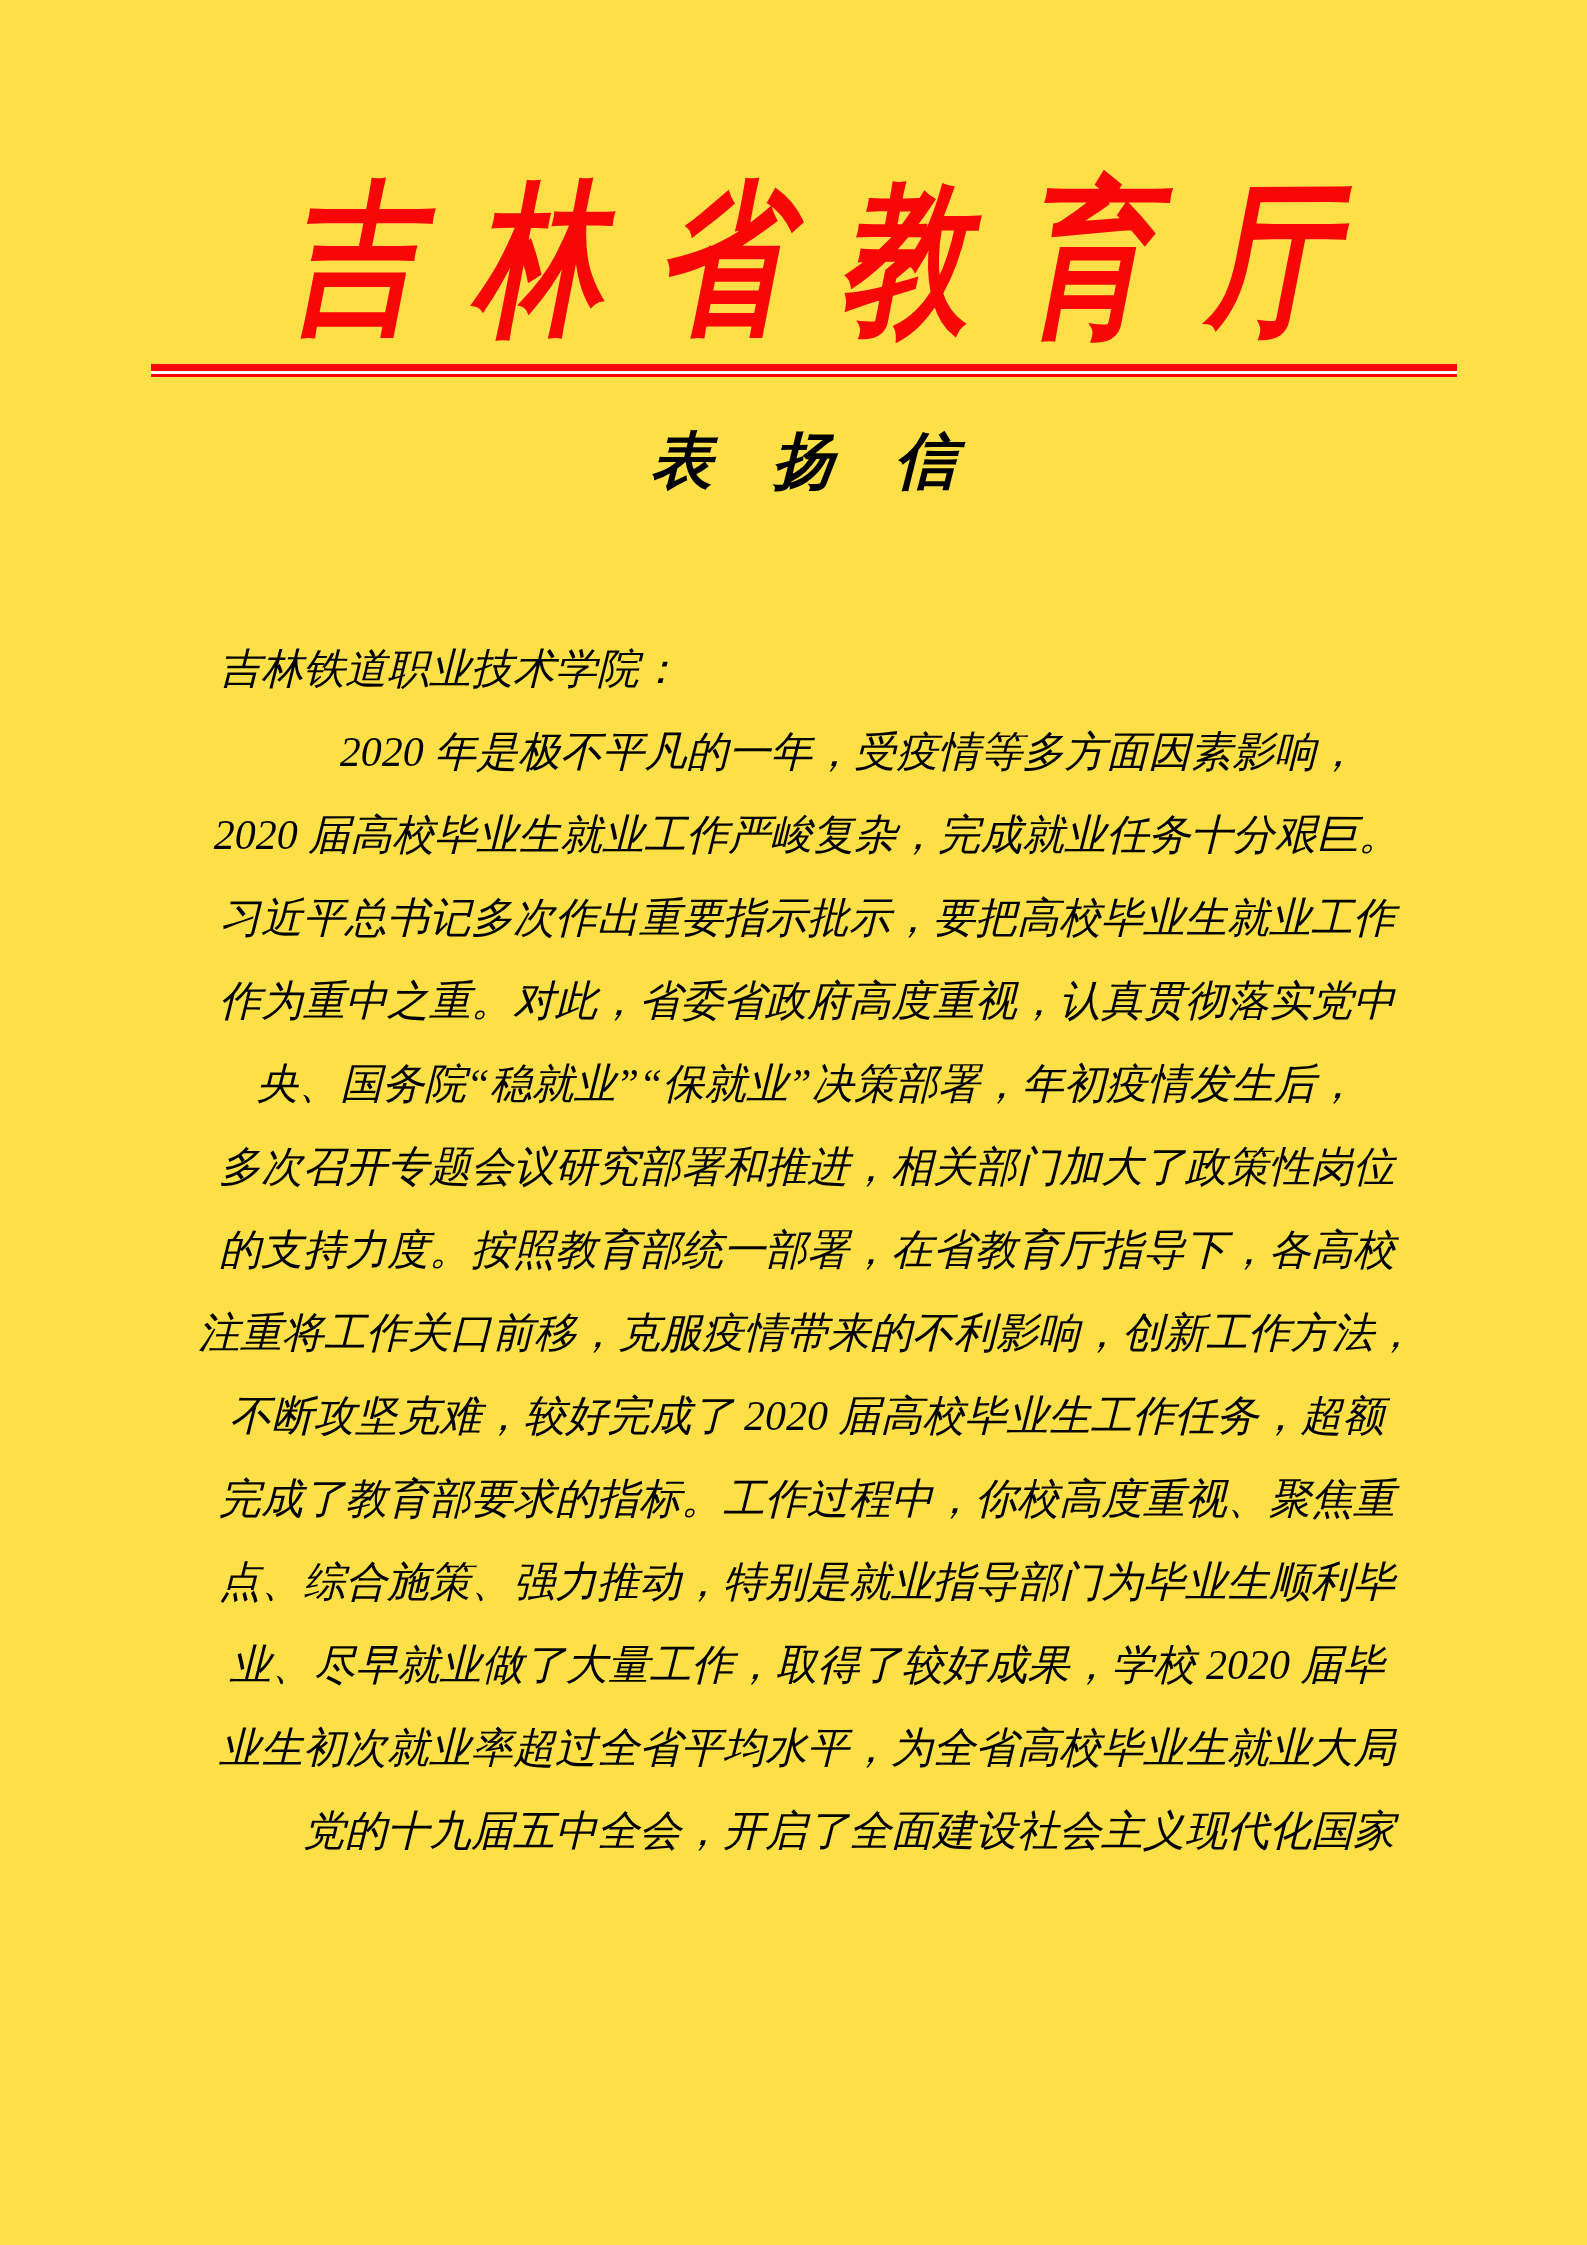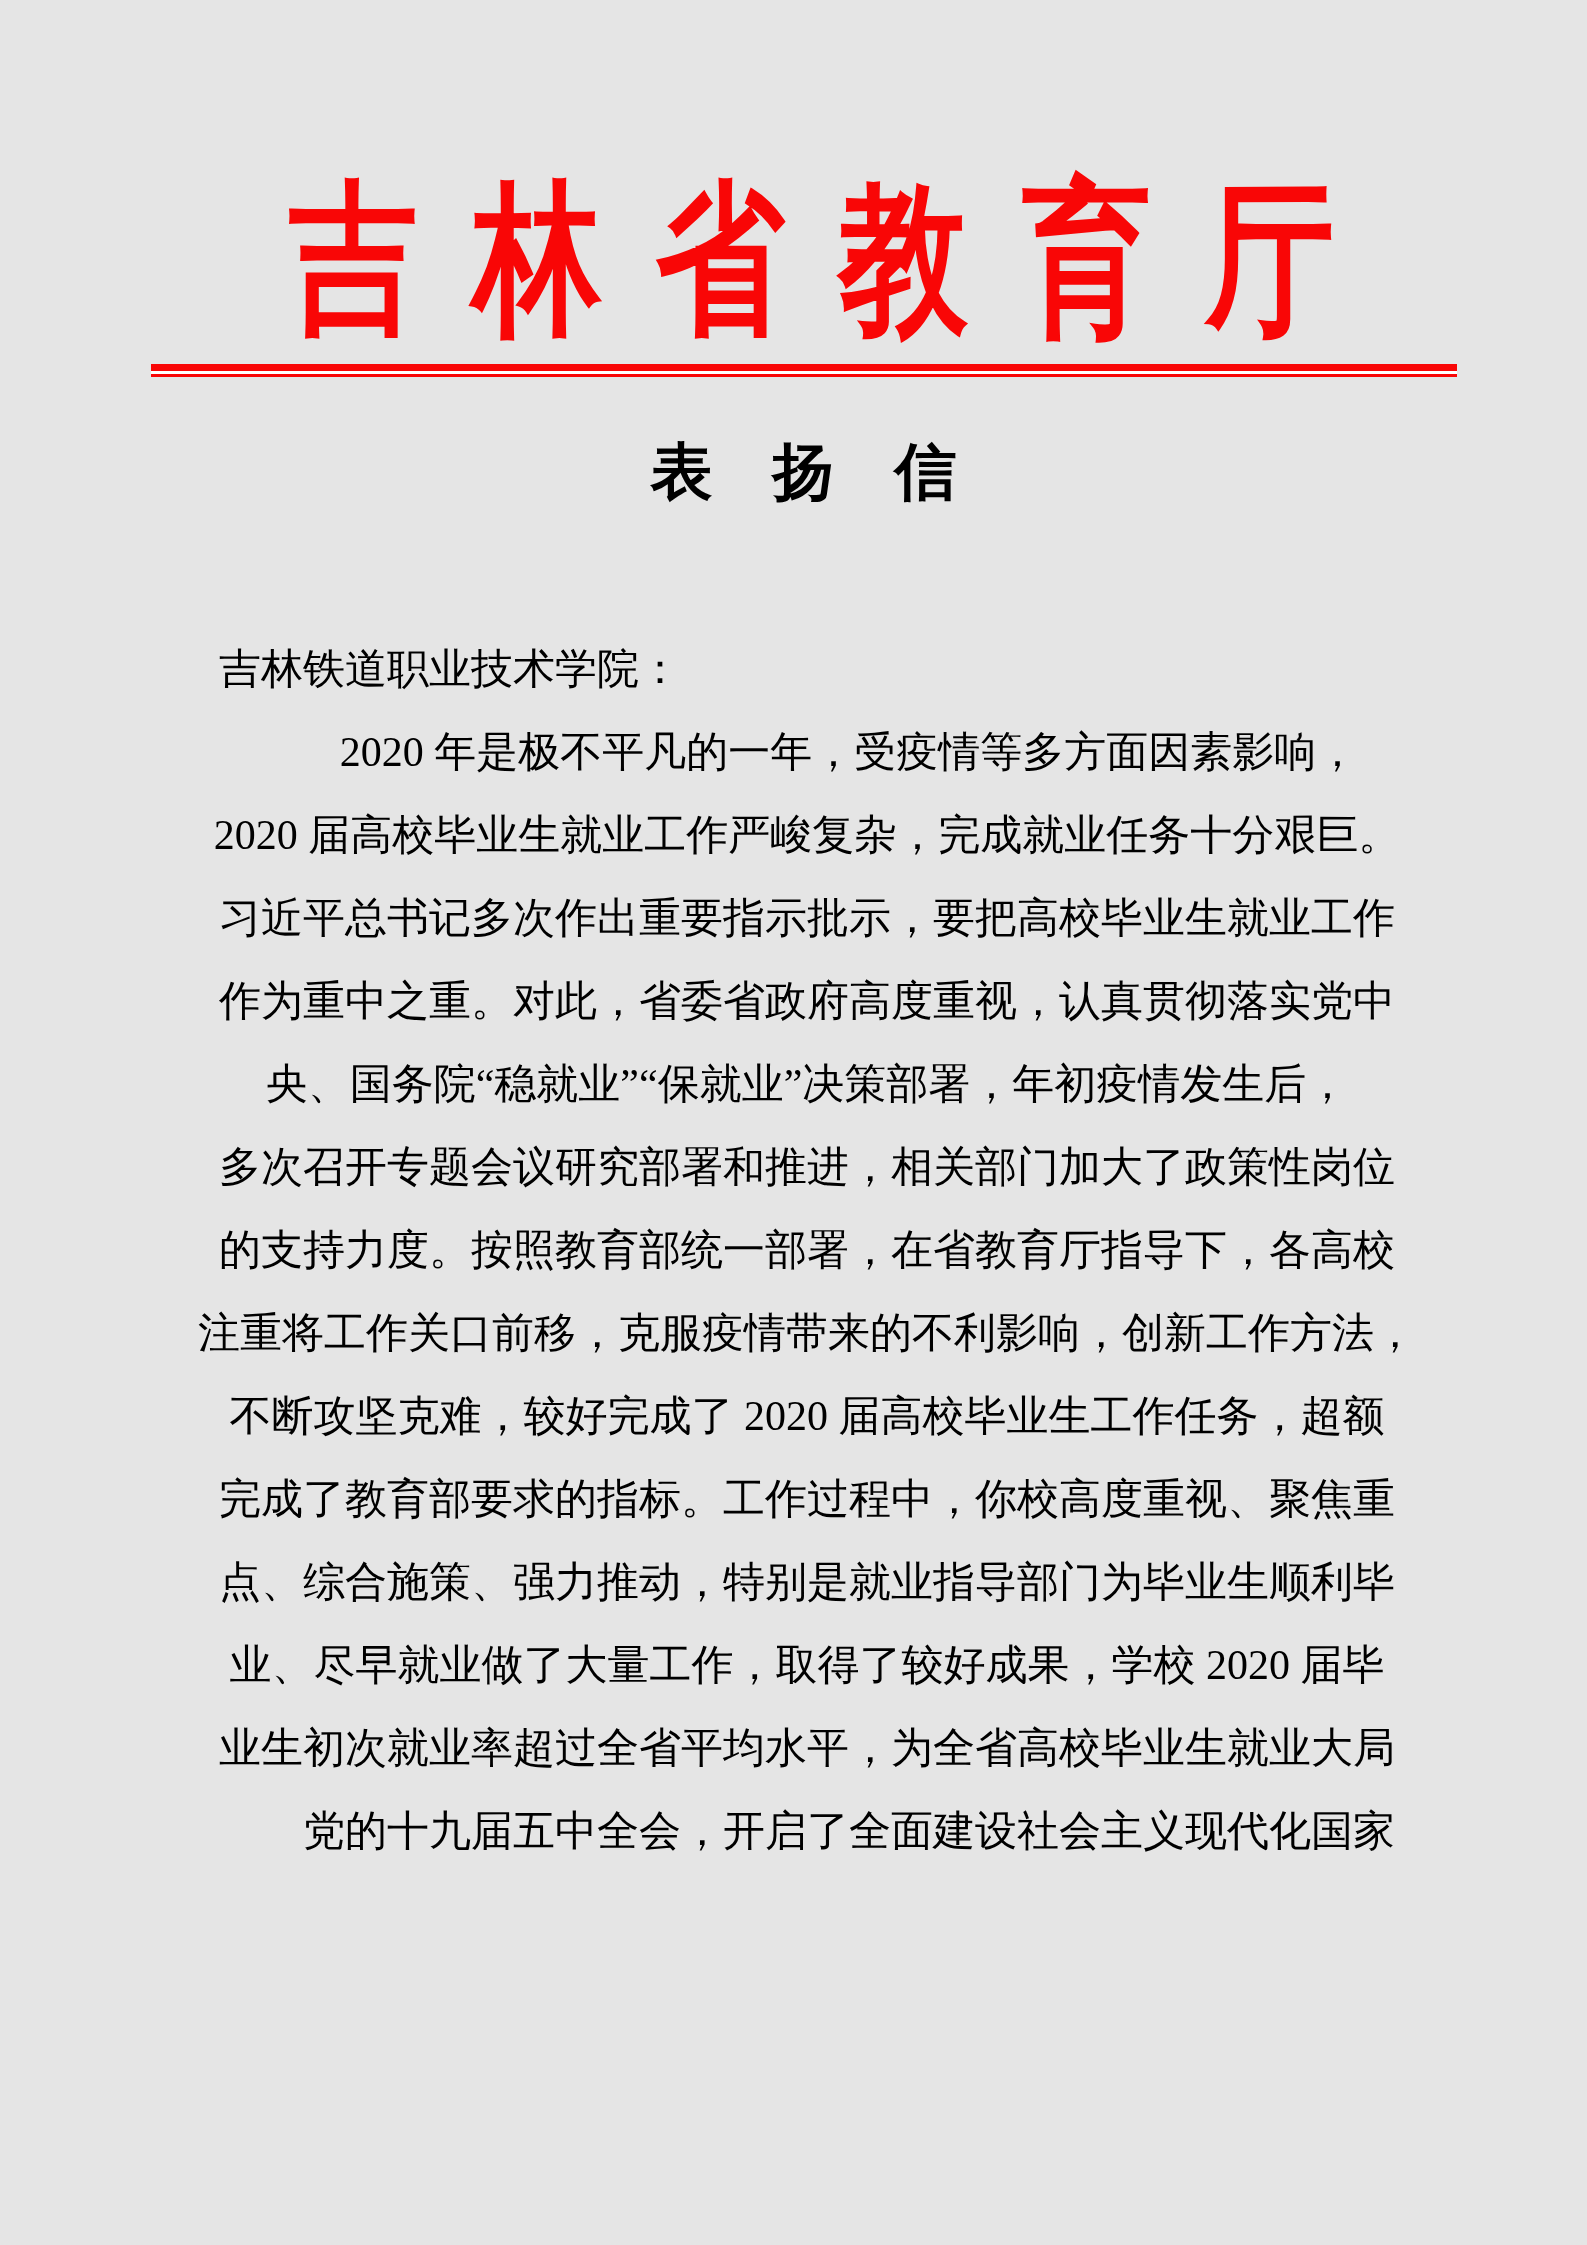--- a/index.html
+++ b/index.html
@@ -4,24 +4,25 @@
 <style>
   html, body {
     margin: 0;
     padding: 0;
     background: #ffffff;
   }
   .page {
     position: relative;
     width: 1587px;
     height: 2245px;
-    background: #e5e5e5;
+    background: #fde047;
     overflow: hidden;
     font-family: "Liberation Serif", "DejaVu Serif", serif;
     color: #000000;
+    font-style: italic;
   }
   
   .org-name-wrap {
     position: absolute;
     top: 178px;
     left: 50%;
     transform: translateX(calc(-50% + 10px));
     white-space: nowrap;
   }
   .org-name {
@@ -41,21 +42,21 @@
     top: 364px;
     left: 151px;
     width: 1306px;
   }
   .divider .bar-thick { height: 7px; background: #f90606; }
   .divider .bar-gap   { height: 3px; background: #ffffff; }
   .divider .bar-thin  { height: 3px; background: #f90606; }
   
   .doc-title-wrap {
     position: absolute;
-    top: 441px;
+    top: 430px;
     left: 50%;
     transform: translateX(calc(-50% + 10px));
     white-space: nowrap;
   }
   .doc-title {
     display: inline-block;
     font-family: "Liberation Sans", "DejaVu Sans", sans-serif;
     font-weight: 700;
     font-size: 62px;
     line-height: 1;

